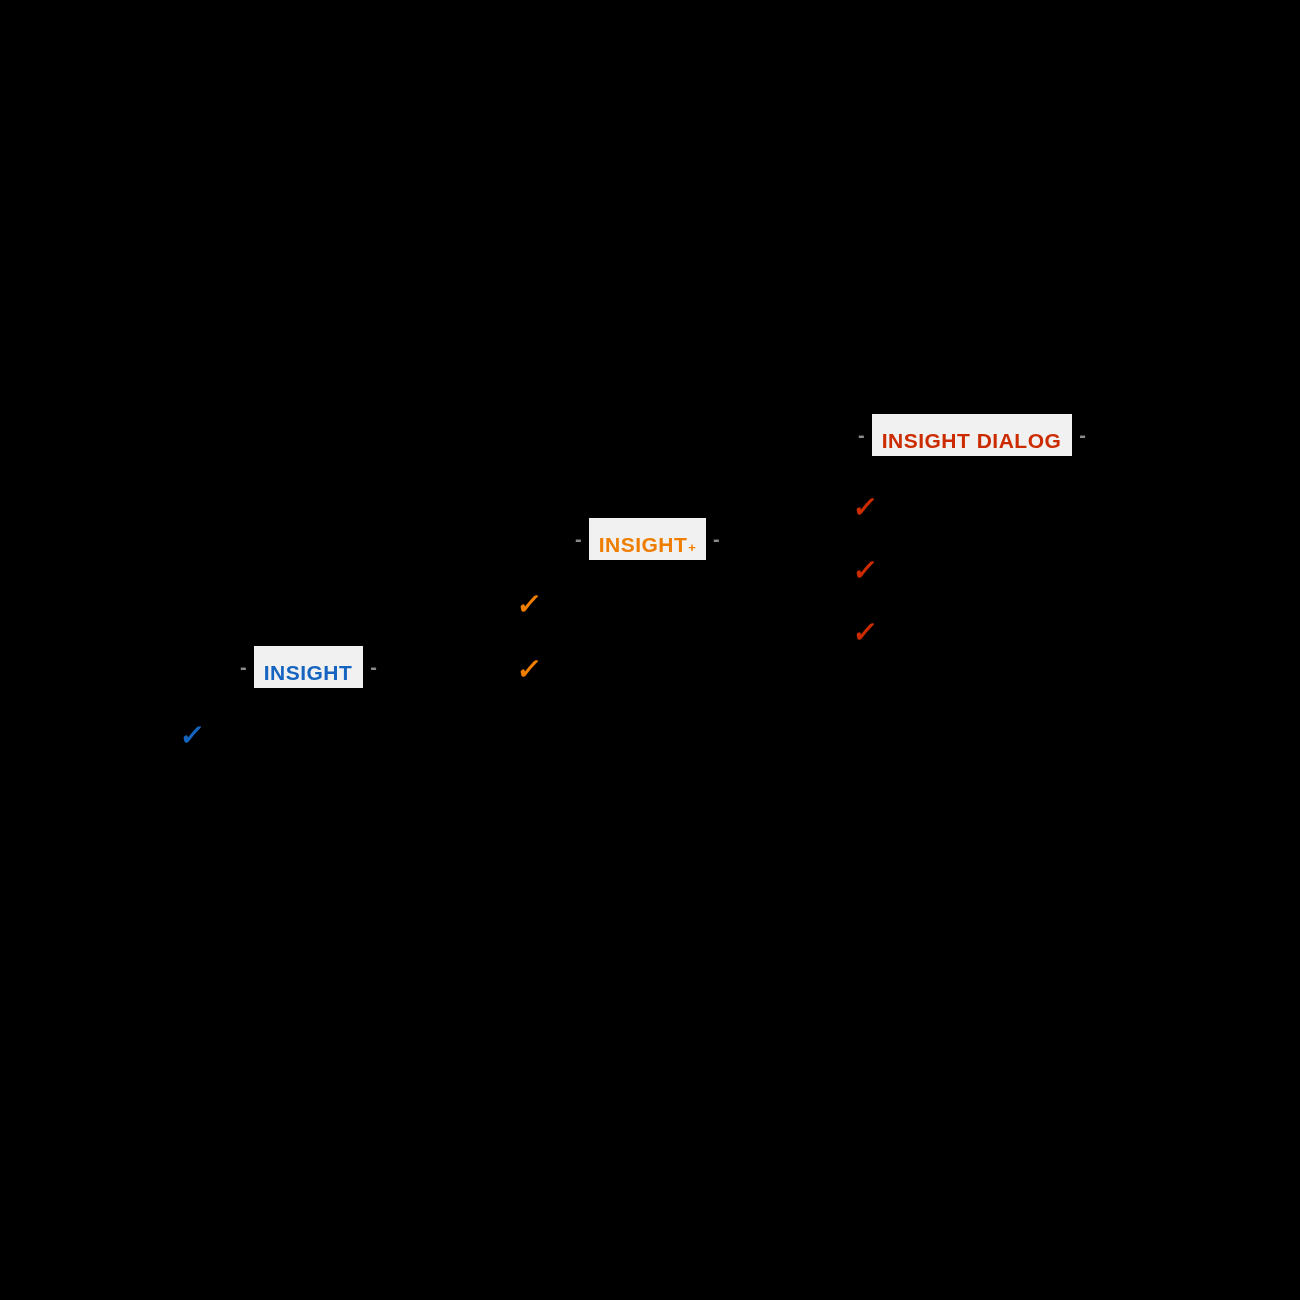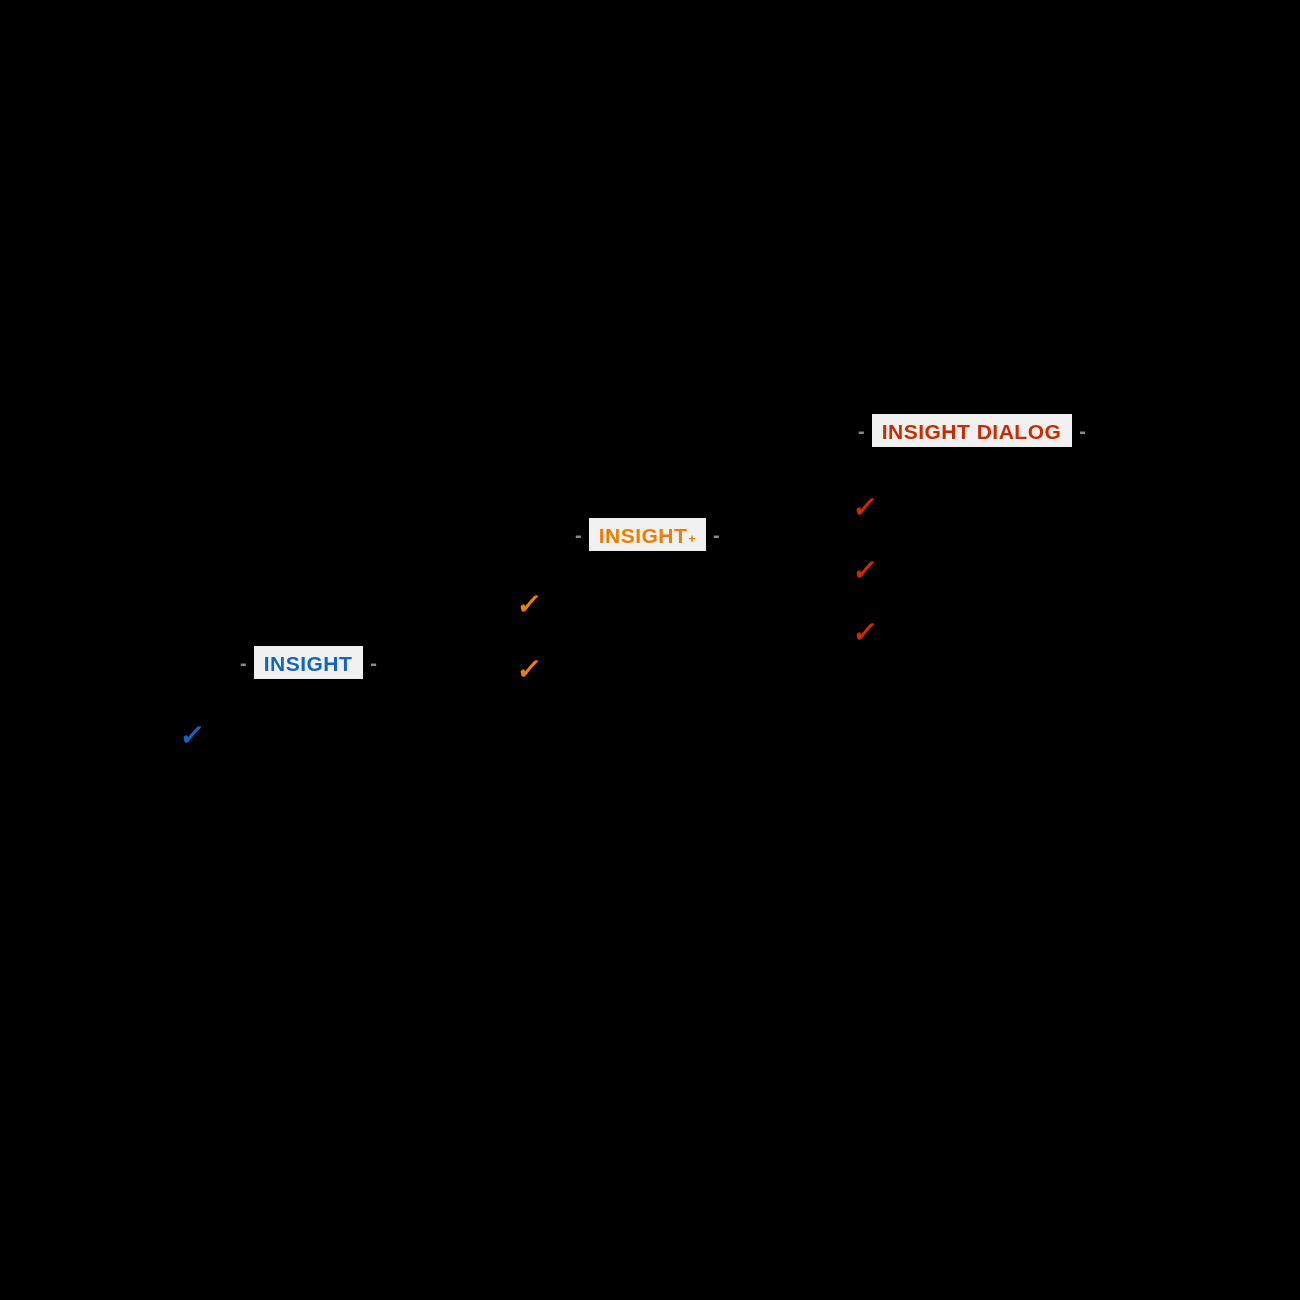--- a/index.html
+++ b/index.html
@@ -23,21 +23,21 @@
     align-items: center;
   }
   .dash {
     color: #8a8a8a;
     font-size: 20px;
     font-weight: bold;
     line-height: 1;
   }
   .strip {
     background: #f1f1f1;
-    padding: 6px 10px 4px 10px;
+    padding: 15px 10px 4px 10px;
     margin: 0 7px;
     display: inline-flex;
     align-items: baseline;
   }
   .label-text {
     font-size: 21px;
     font-weight: bold;
     letter-spacing: 0.5px;
     line-height: 1.1;
     white-space: nowrap;

